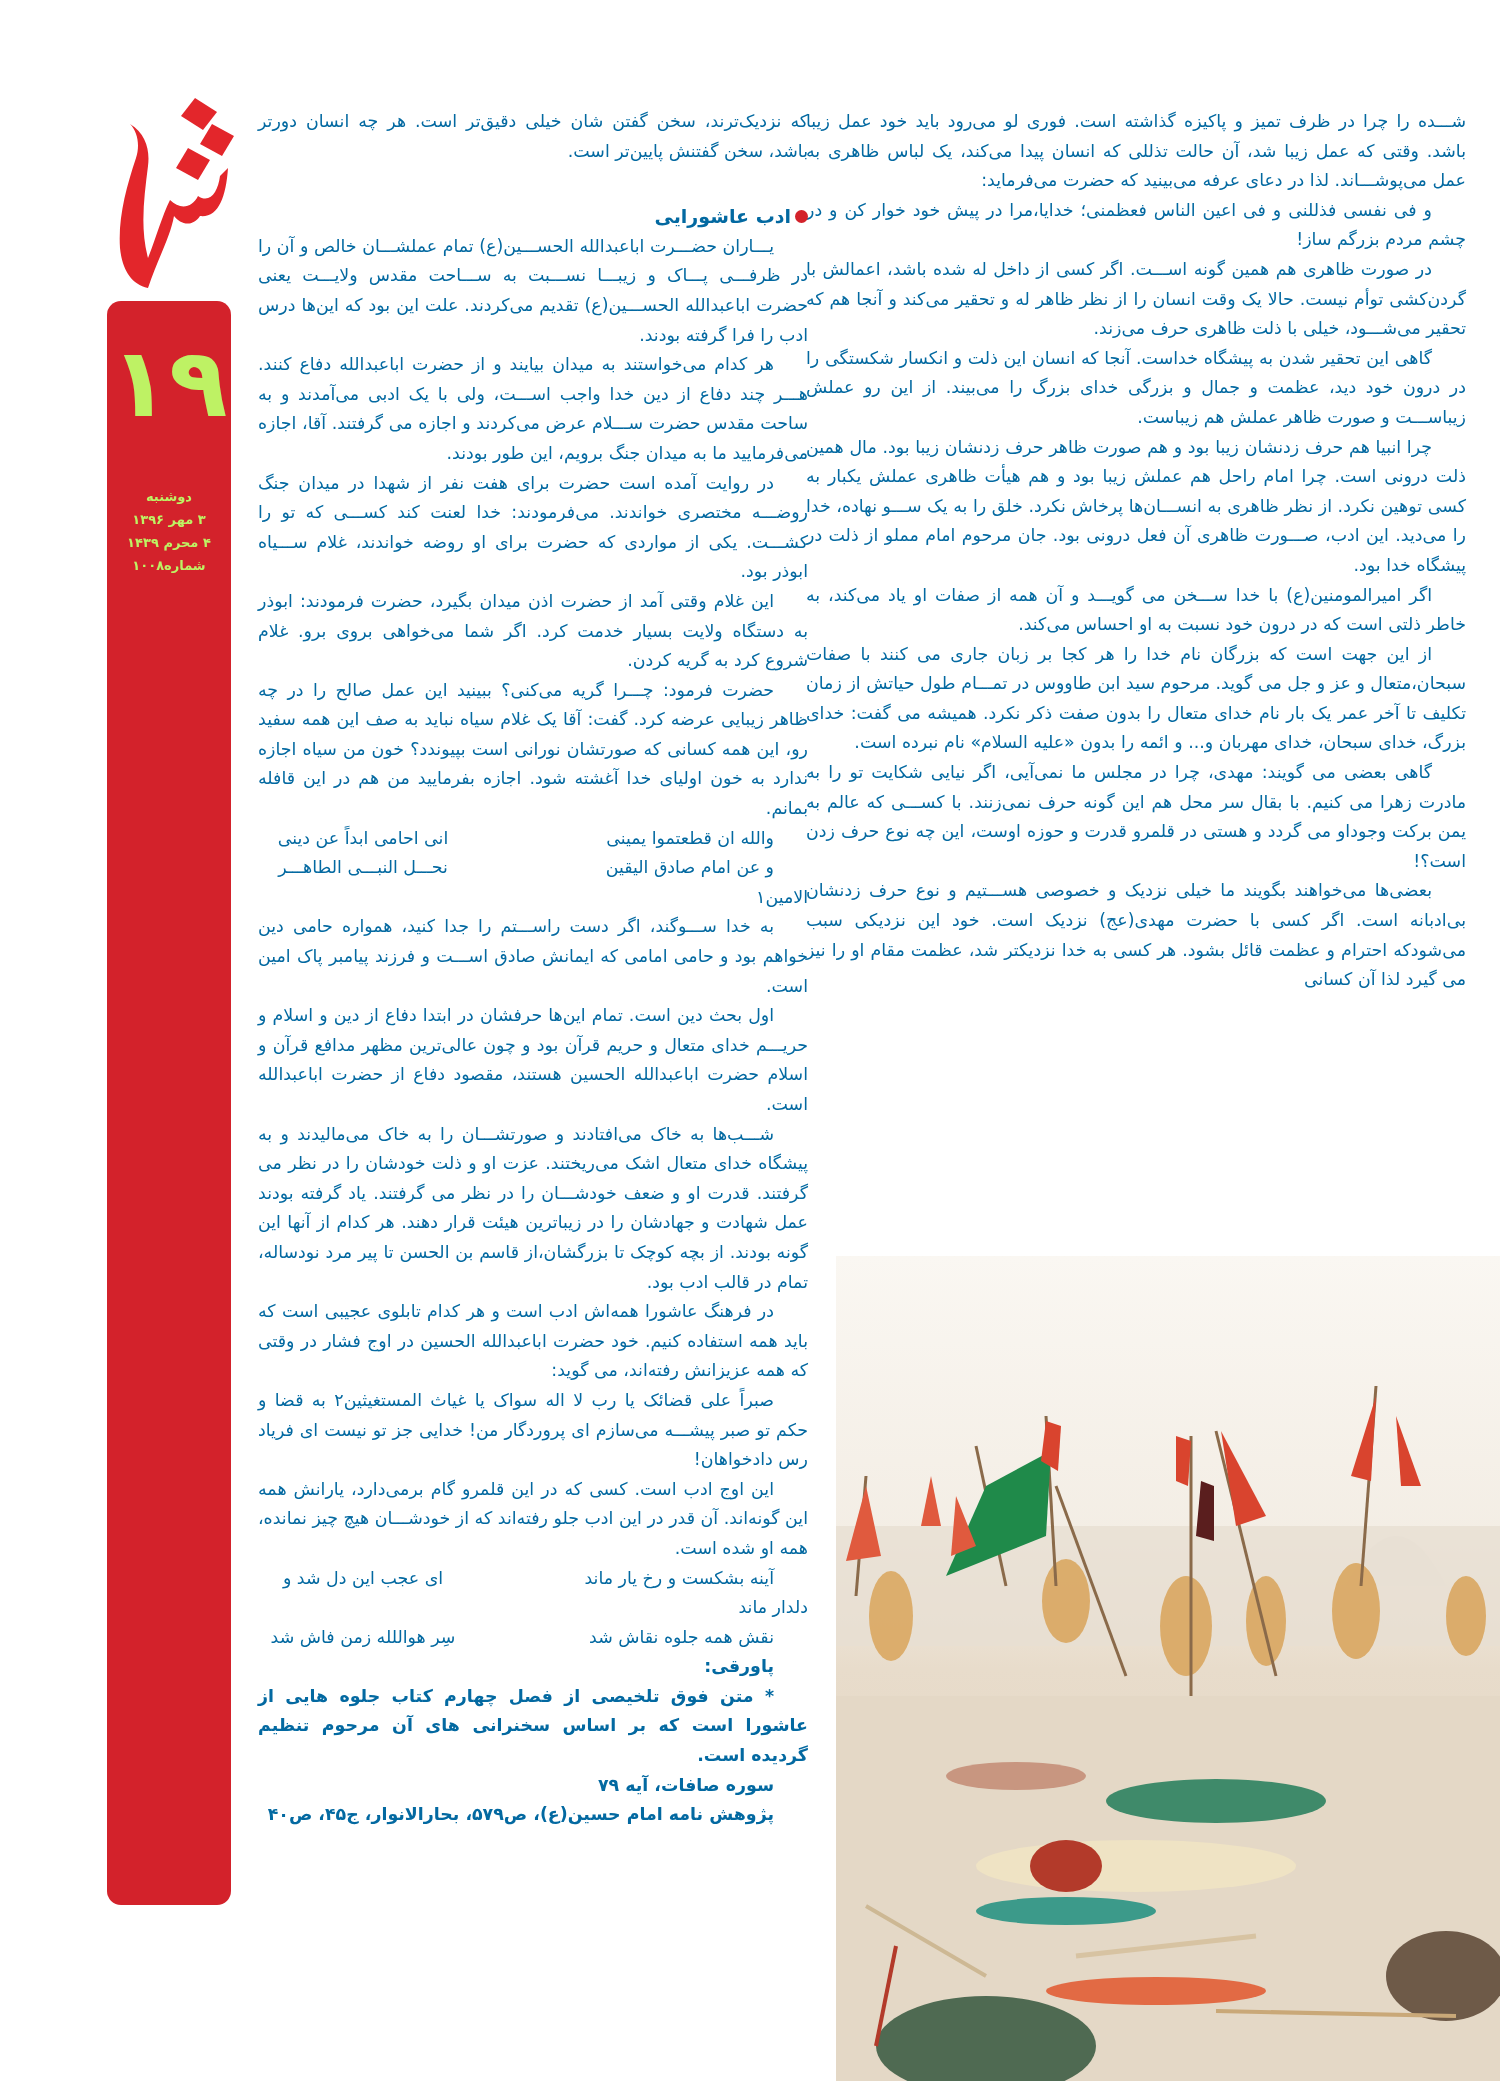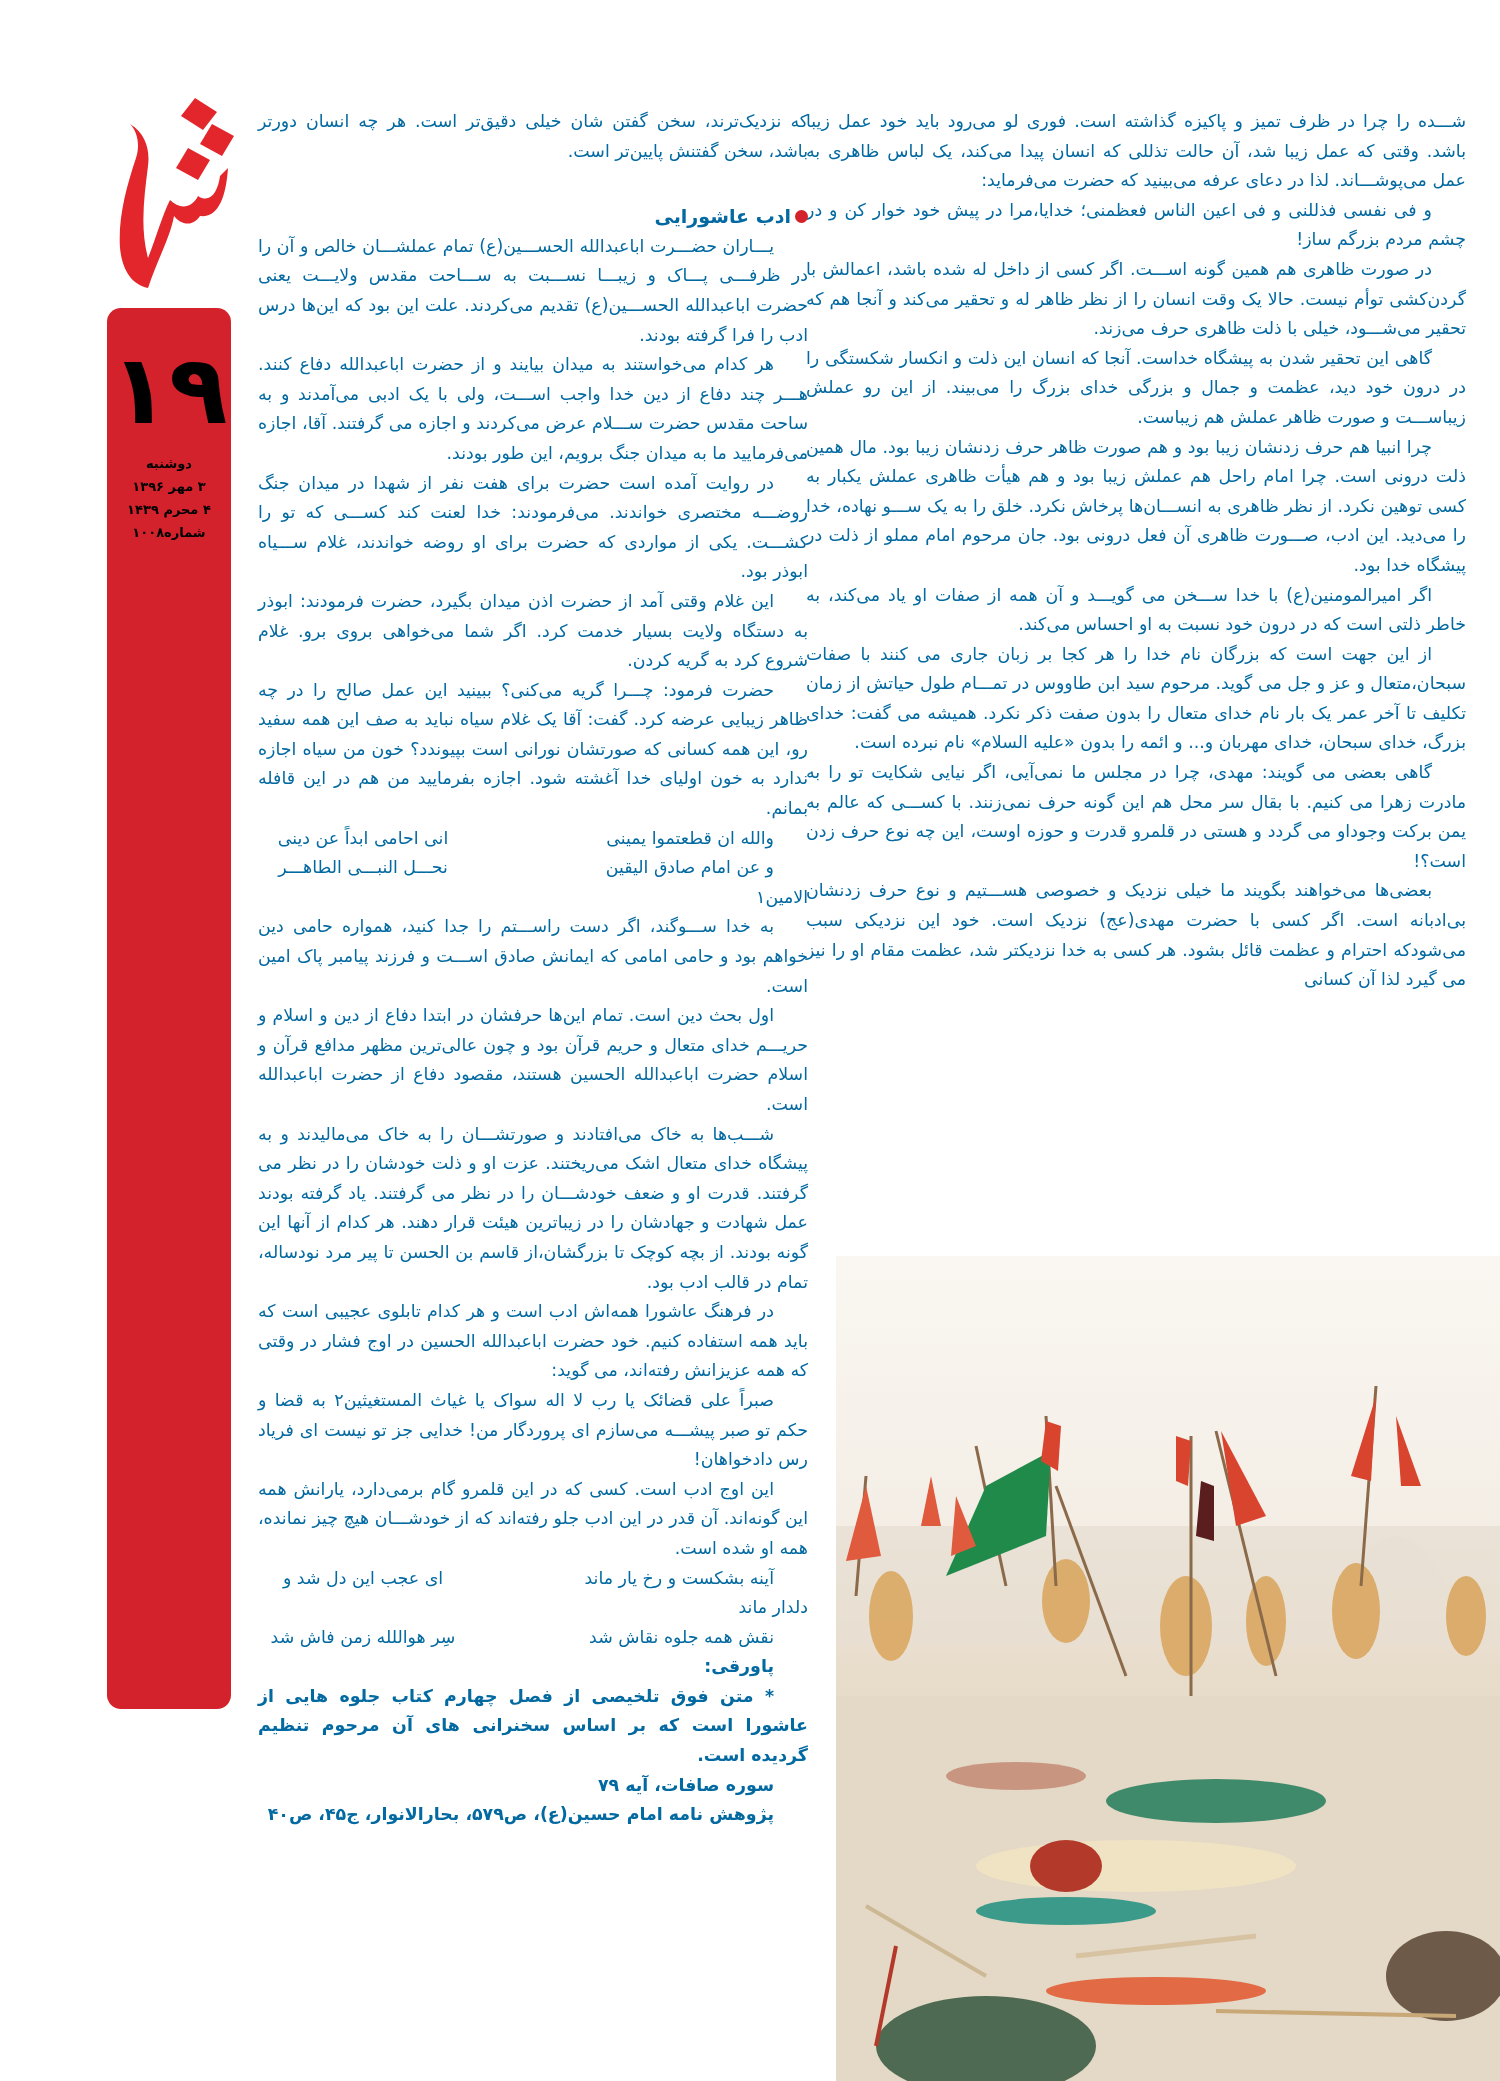--- a/index.html
+++ b/index.html
@@ -1,25 +1,25 @@
 <!DOCTYPE html>
 <html><head>
 <meta charset="utf-8">
 <style>
   * { box-sizing: border-box; margin: 0; padding: 0; }
   html, body { width: 1500px; height: 2081px; background: #ffffff; overflow: hidden; }
   body { position: relative; font-family: "DejaVu Sans", sans-serif; color: #1a1a1a; }
 
   
   .logo { position: absolute; left: 100px; top: 88px; width: 140px; height: 210px; }
-  .side-box { position: absolute; left: 107px; top: 308px; width: 124px; height: 1401px;
-              background: #d3222b; border-radius: 14px; color: #000000; text-align: center; }
+  .side-box { position: absolute; left: 107px; top: 301px; width: 124px; height: 1604px;
+              background: #d3222b; border-radius: 14px; color: #bef264; text-align: center; }
   .page-num { margin-top: 34px; font-family: "DejaVu Sans", sans-serif; font-weight: bold;
               font-size: 96px; line-height: 1; letter-spacing: 2px; }
-  .issue-info { margin-top: 14px; direction: rtl; font-weight: bold; font-size: 13px; line-height: 23px; }
+  .issue-info { margin-top: 54px; direction: rtl; font-weight: bold; font-size: 13px; line-height: 23px; }
 
   
   .col { position: absolute; direction: rtl; text-align: justify; font-family: "DejaVu Sans", sans-serif;
          font-size: 17.4px; line-height: 29.6px; color: #0369a1; }
   .col-right { left: 806px; top: 107px; width: 660px; }
   .col-mid { left: 258px; top: 107px; width: 550px; }
   .col p { text-indent: 34px; }
   .col p.noindent { text-indent: 0; }
   .section-head { font-weight: bold; font-size: 19px; margin-top: 36px; display: flex; align-items: center; }
   .dot { display: inline-block; width: 13px; height: 13px; background: #d3222b; border-radius: 50%; margin-left: 4px; }

